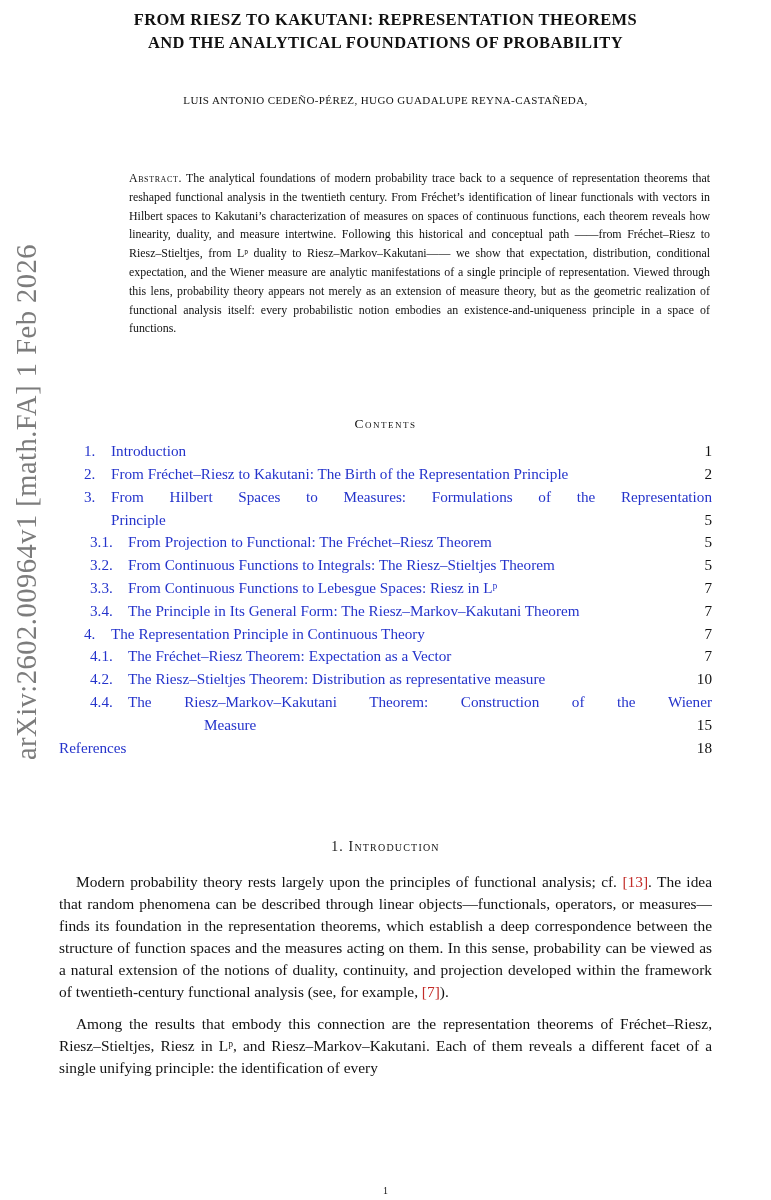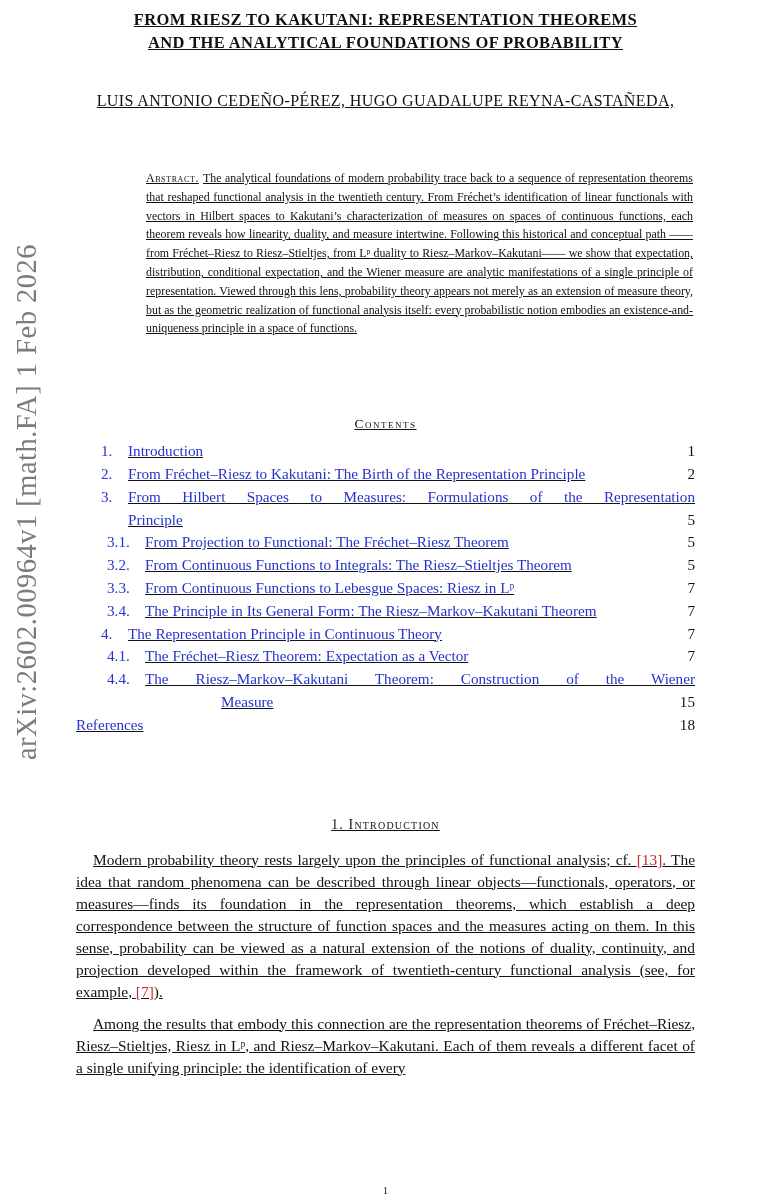--- a/index.html
+++ b/index.html
@@ -17,32 +17,32 @@
   }
   .page{position:relative;width:771px;height:1200px;overflow:hidden;background:#fff;}
   .watermark{
     position:absolute;left:27px;top:502px;
     transform:translate(-50%,-50%) rotate(-90deg);
     white-space:nowrap;
     font-size:28.5px;
     color:var(--watermark-gray);
     letter-spacing:0.5px;
   }
-  .content{padding:0 76px;position:relative;text-decoration:underline;}
+  .content{padding:0 59px;position:relative;}
   .title{
     margin-top:8px;
     text-align:center;
     font-size:16.5px;font-weight:bold;
     letter-spacing:0.4px;line-height:23px;
   }
   .title .tl{display:block;}
   .authors{
     margin-top:38px;
     text-align:center;
-    font-size:16px;line-height:17px;letter-spacing:0.4px;
+    font-size:11px;line-height:17px;letter-spacing:0.4px;
   }
   .authors .al{display:block;}
   .abstract{
     margin-top:60px;
     margin-left:70px;margin-right:2px;
   }
   .abstract-body{
     font-size:11.9px;line-height:18.8px;
     text-align:justify;
   }
@@ -164,20 +164,24 @@
       <div class="toc-row sec">
         <a class="toc-link"><span class="toc-num">4.</span><span class="toc-title">The Representation Principle in Continuous Theory</span></a>
         <span class="toc-page">7</span>
       </div>
 
       <div class="toc-row sub">
         <a class="toc-link"><span class="toc-num">4.1.</span><span class="toc-title">The Fréchet–Riesz Theorem: Expectation as a Vector</span></a>
         <span class="toc-page">7</span>
       </div>
 
+      <div class="toc-row sub">
+        <a class="toc-link"><span class="toc-num">4.2.</span><span class="toc-title">The Riesz–Stieltjes Theorem: Distribution as representative measure</span></a>
+        <span class="toc-page">10</span>
+      </div>
 
 
       <div class="toc-row sub">
         <a class="toc-link">
           <span class="l1"><span class="toc-num">4.4.</span><span class="toc-title">The Riesz–Markov–Kakutani Theorem: Construction of the Wiener</span></span>
           <span class="l2 wrap-b">Measure</span>
         </a>
         <span class="toc-page">15</span>
       </div>
 

